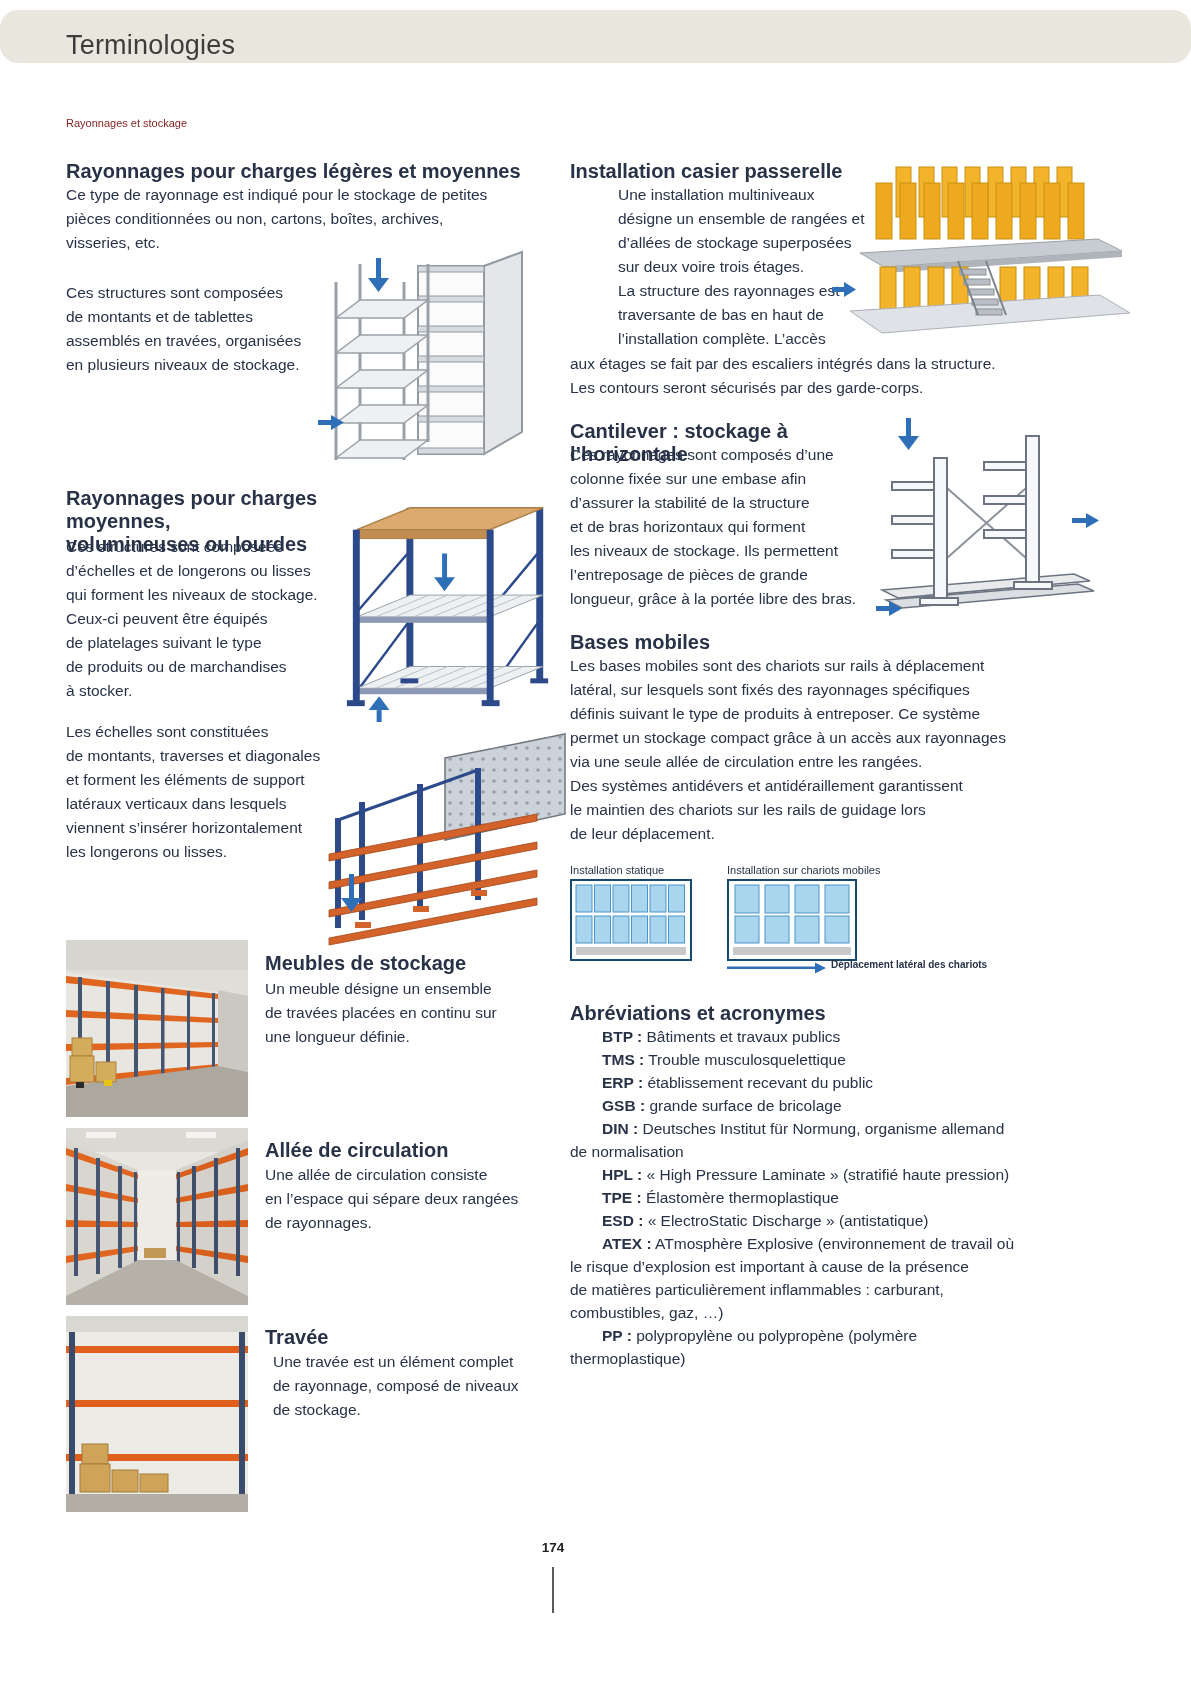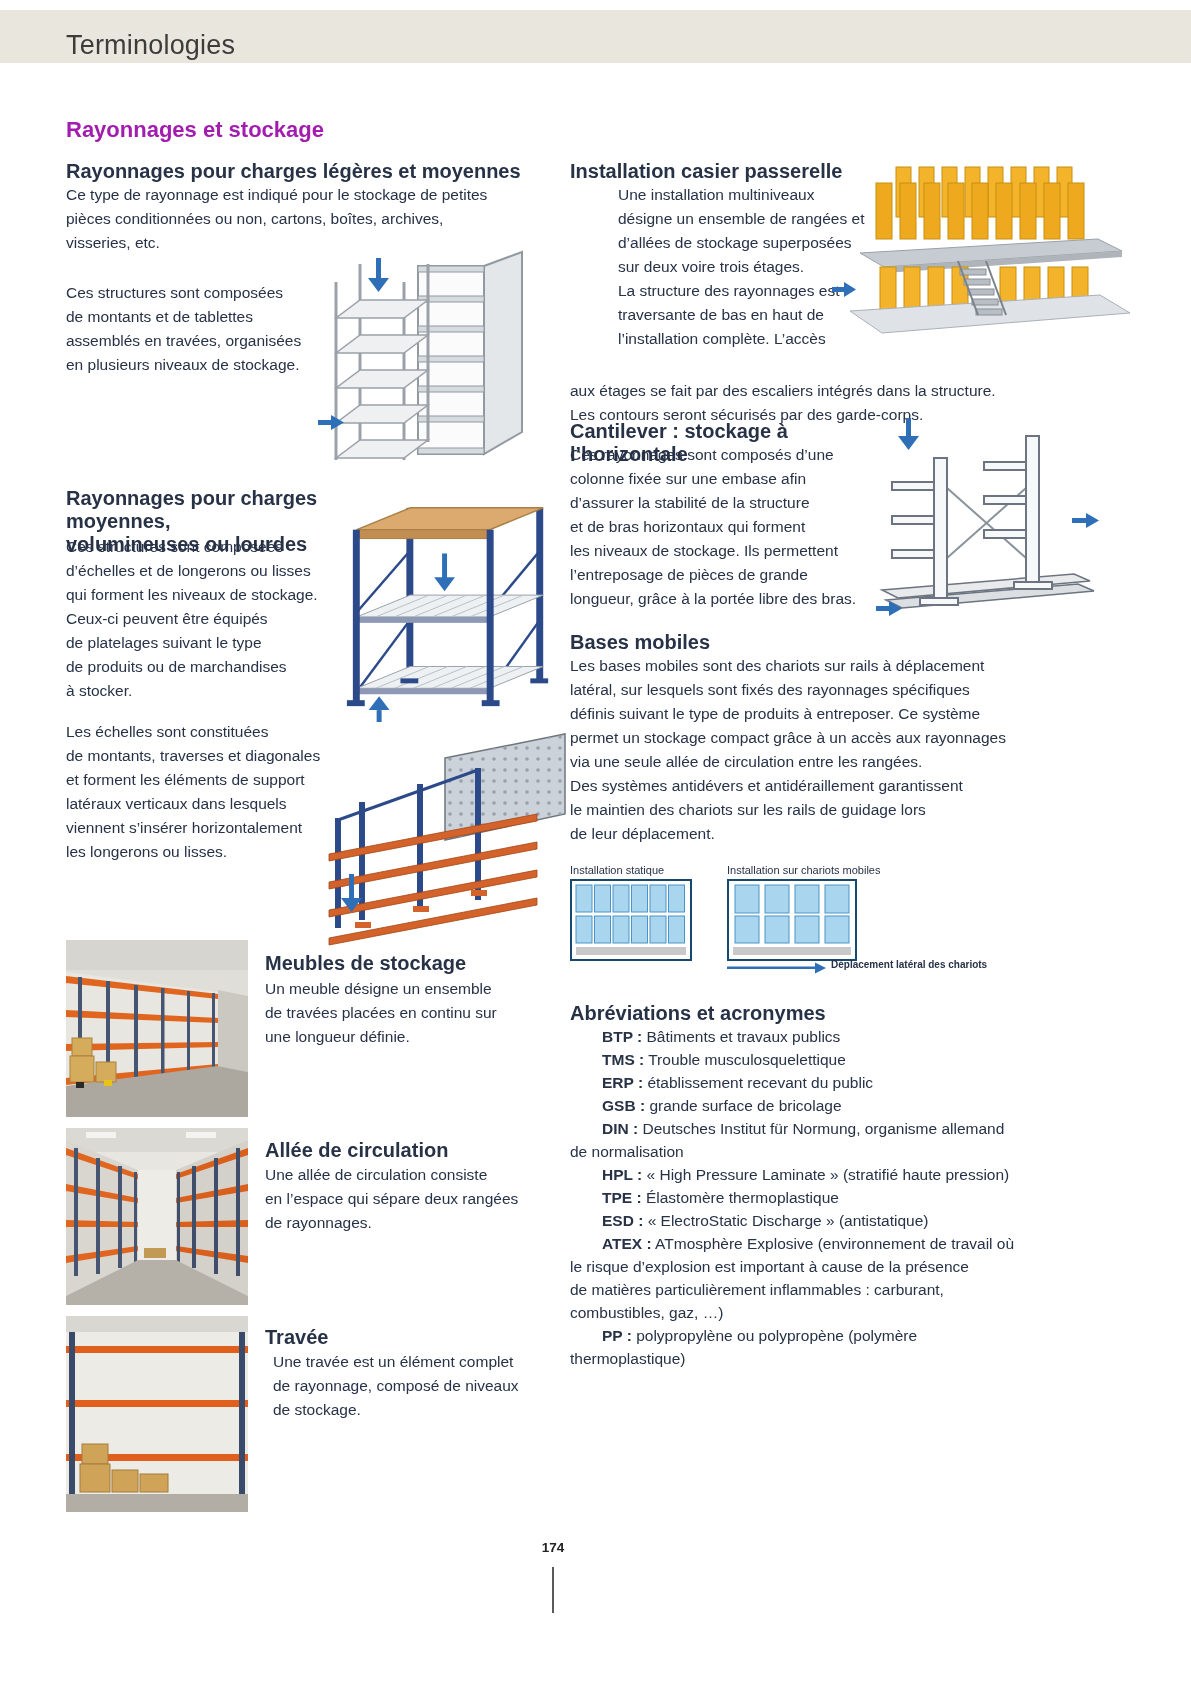--- a/index.html
+++ b/index.html
@@ -1,21 +1,21 @@
 <!DOCTYPE html>
 <html lang="fr"><head>
 <meta charset="utf-8">
 <style>
   html,body{margin:0;padding:0;background:#f0f0f0;}
   .page{position:relative;width:1191px;height:1684px;background:#ffffff;
         font-family:"Liberation Sans",sans-serif;color:#273247;overflow:hidden;}
   .abs{position:absolute;}
-  .header-bar{position:absolute;left:0;top:10px;width:100%;height:53px;background:#e9e6de;}
+  .header-bar{position:absolute;left:0;top:10px;width:100%;height:53px;background:#e9e6de;border-radius:18px;}
   .header-title{position:absolute;left:66px;top:20px;font-size:27px;color:#3c3c3a;letter-spacing:.2px;}
-  .section-title{position:absolute;left:66px;top:117px;font-size:22px;font-weight:700;color:#a21caf;}
+  .section-title{position:absolute;left:66px;top:117px;font-size:11px;font-weight:400;color:#7f1d1d;}
   .h{font-weight:700;font-size:20px;line-height:23px;white-space:pre-line;}
   .p{font-size:15.5px;line-height:24px;white-space:pre-line;}
   .small-h{font-weight:400;font-size:11px;}
   .tiny-h{font-weight:700;font-size:10px;}
   .abbr-list{font-size:15.5px;line-height:23px;}
   .abbr-item{white-space:pre-line;}
   .abbr-key{font-weight:700;margin-left:32px;}
   .fig svg{display:block;}
   .footer-num{font-weight:700;font-size:13.5px;color:#222;text-align:center;}
   .crop-tick{background:#5a5a5a;}
@@ -286,21 +286,21 @@
 de stockage.</div>
 
   <div class="abs h" style="left:570px;top:160px;width:300px;">Installation casier passerelle</div>
   <div class="abs p" style="left:570px;top:183px;width:275px;margin-left:48px;">Une installation multiniveaux
 désigne un ensemble de rangées et
 d’allées de stockage superposées
 sur deux voire trois étages.
 La structure des rayonnages est
 traversante de bas en haut de
 l’installation complète. L’accès</div>
-  <div class="abs p" style="left:570px;top:352px;width:555px;margin-top:27px;">aux étages se fait par des escaliers intégrés dans la structure.
+  <div class="abs p" style="left:570px;top:352px;width:555px;">aux étages se fait par des escaliers intégrés dans la structure.
 Les contours seront sécurisés par des garde-corps.</div>
 
   <div class="abs fig" style="left:832px;top:153px;">
     <svg width="303" height="198" viewBox="0 0 303 198">
       <g fill="#f3b32b" stroke="#c8900f" stroke-width="1">
         <rect x="64" y="14" width="15" height="50"></rect>
           <rect x="87" y="14" width="15" height="50"></rect>
         <rect x="110" y="14" width="15" height="50"></rect>
           <rect x="133" y="14" width="15" height="50"></rect>
         <rect x="156" y="14" width="15" height="50"></rect>

